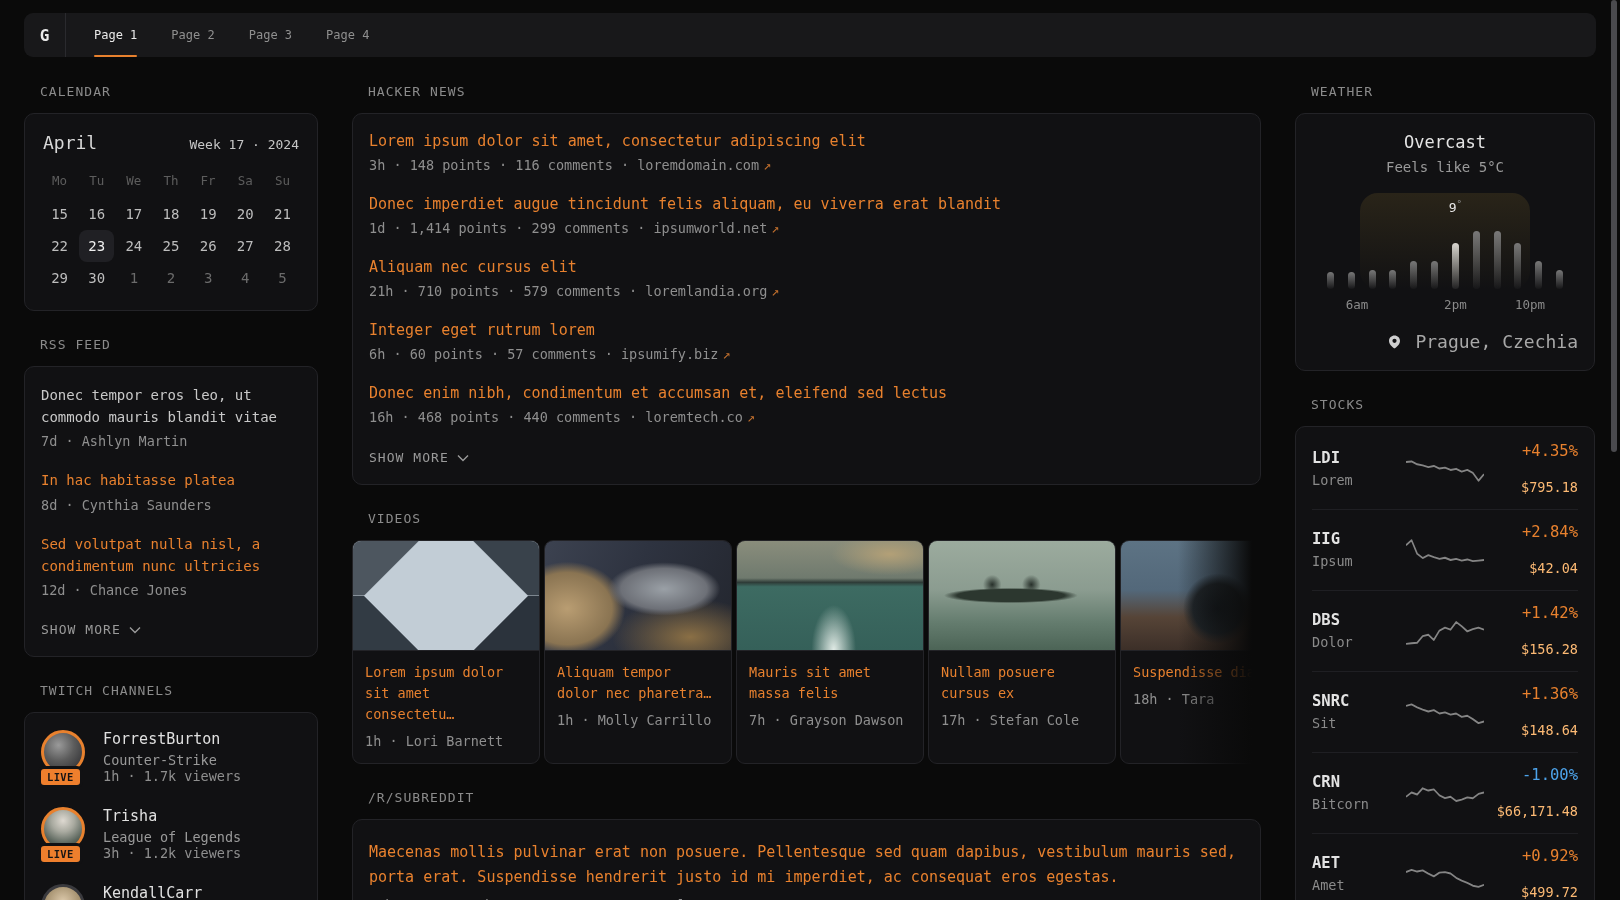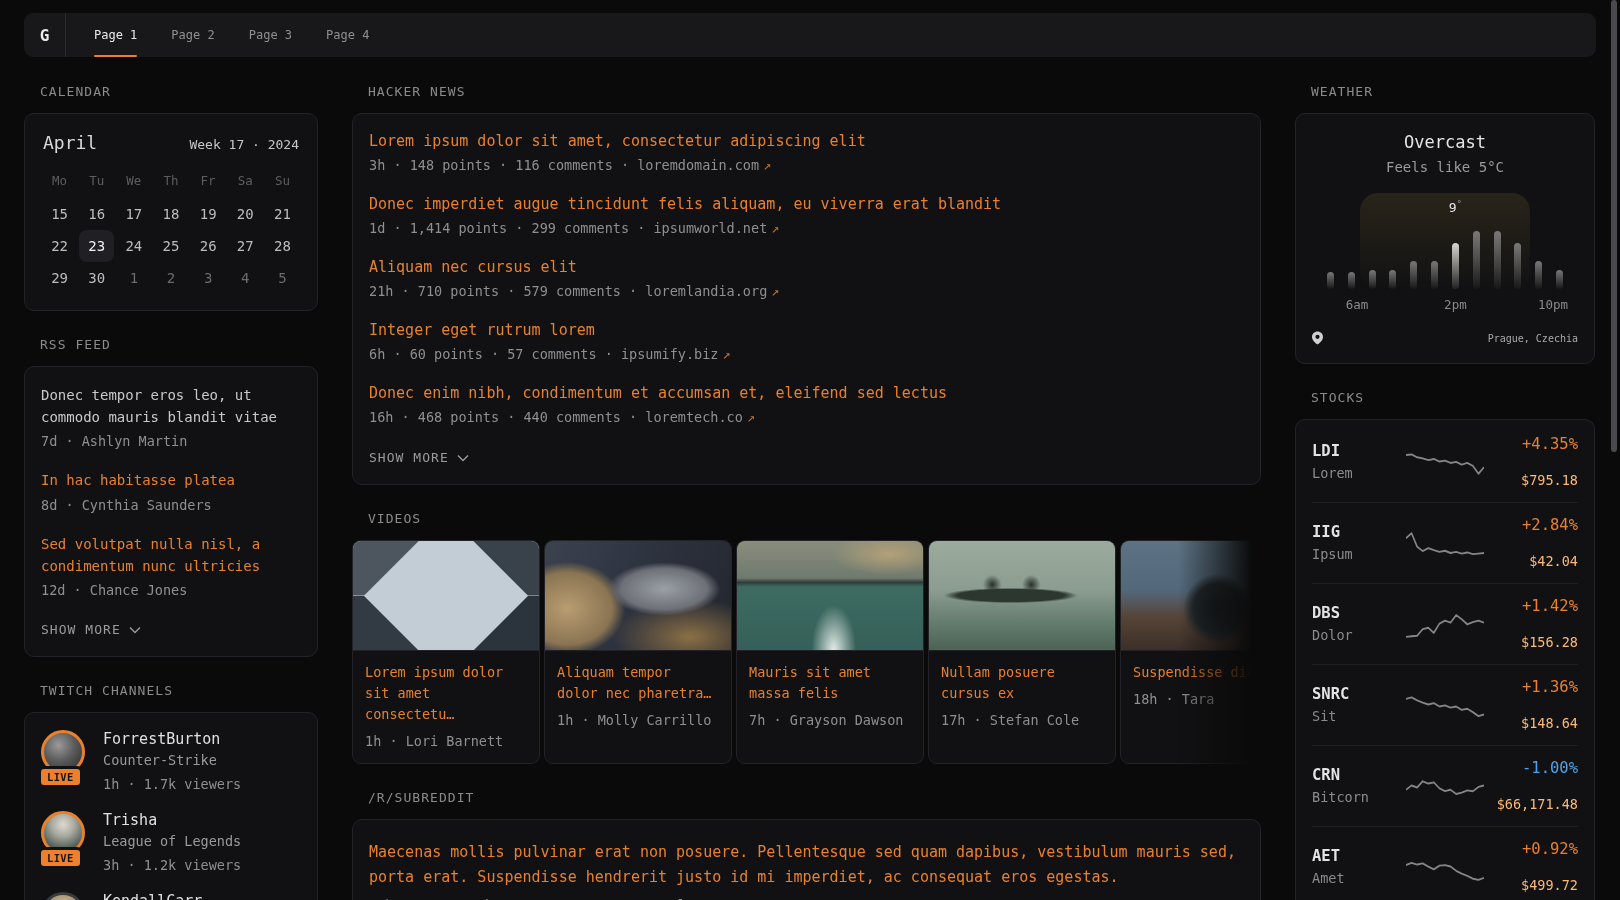--- a/index.html
+++ b/index.html
@@ -111,21 +111,21 @@
   .av-trisha{background:radial-gradient(circle at 50% 28%,#ded9d1 0%,#a9aaa0 34%,#58635a 70%,#333b34 100%);}
   .av-kendall{background:radial-gradient(circle at 50% 38%,#dcc9ab 0%,#a5916f 55%,#4c443a 100%);}
   .live-badge{
     position:absolute;left:-3px;bottom:0;
     background:#ee7f2d;color:#151515;font-size:10.5px;font-weight:700;
     padding:2px 6px;border-radius:6px;border:3px solid var(--card-bg);
     letter-spacing:.03em;
   }
   .ch-name{font-size:15px;color:#e0e0e0;}
   .ch-game{font-size:13.5px;color:#9a9a9a;margin-top:4px;}
-  .ch-meta{font-size:13.5px;color:var(--text-med);margin-top:8px;}
+  .ch-meta{font-size:13.5px;color:var(--text-med);margin-top:0;}
   
   .carousel-wrap{position:relative;overflow:hidden;}
   .carousel{display:flex;gap:4px;}
   .video-card{
     flex:0 0 188px;width:188px;background:var(--card-bg);
     border:1px solid var(--card-border);border-radius:9px;
     overflow:hidden;cursor:pointer;
   }
   .thumb{height:110px;border-bottom:1px solid var(--card-border);}
   .video-body{padding:11px 12px 14px 12px;}
@@ -194,22 +194,22 @@
   .w-temp{
     position:absolute;font-size:13px;color:#e8e8e8;transform:translateX(-50%);
   }
   .w-temp sup{font-size:9px;color:#9a9a9a;}
   .w-hours{position:relative;width:236px;height:16px;margin:8px auto 0 auto;}
   .w-hour{
     position:absolute;top:0;transform:translateX(-50%);
     font-size:12.5px;color:#8a8a8a;white-space:nowrap;
   }
   .w-loc{
-    display:flex;align-items:center;justify-content:space-between;gap:15px;
-    margin-top:18px;font-size:10px;color:#a8a8a8;
+    display:flex;align-items:center;justify-content:flex-end;gap:15px;
+    margin-top:18px;font-size:18px;color:#a8a8a8;
   }
   
   .stocks-card{padding:2px 16px;}
   .stock-row{
     display:flex;align-items:center;padding:13px 0 14px 0;
     border-top:1px solid var(--divider);
   }
   .stock-row:first-child{border-top:none;}
   .stock-left{flex:1 1 0;min-width:0;}
   .stock-sym{font-size:15.5px;font-weight:700;color:#e3e3e3;}
@@ -462,21 +462,21 @@
             <div class="w-temp" style="left: 128.409px; top: 2px;">9<sup>°</sup></div>
             <div class="w-bar" style="left: 145.727px; height: 58px;"></div>
             <div class="w-bar" style="left: 166.545px; height: 58px;"></div>
             <div class="w-bar" style="left: 187.364px; height: 46px;"></div>
             <div class="w-bar" style="left: 208.182px; height: 28px;"></div>
             <div class="w-bar" style="left: 229px; height: 19px;"></div>
           </div>
         <div class="w-hours" id="w-hours">
             <div class="w-hour" style="left: 30px;">6am</div>
             <div class="w-hour" style="left: 128.409px;">2pm</div>
-            <div class="w-hour" style="left: 226px;">10pm</div>
+            <div class="w-hour" style="left: 203px;">10pm</div>
           </div>
         <div class="w-loc">
           <svg width="11" height="14" viewBox="0 0 12 14">
               <path d="M6 0C2.7 0 0 2.6 0 5.8 0 10.2 6 14 6 14s6-3.8 6-8.2C12 2.6 9.3 0 6 0zm0 8a2.3 2.3 0 1 1 0-4.6A2.3 2.3 0 0 1 6 8z" fill="#cfcfcf"></path>
             </svg>
           <span>Prague, Czechia</span>
         </div>
       </div>
     </div>
 

